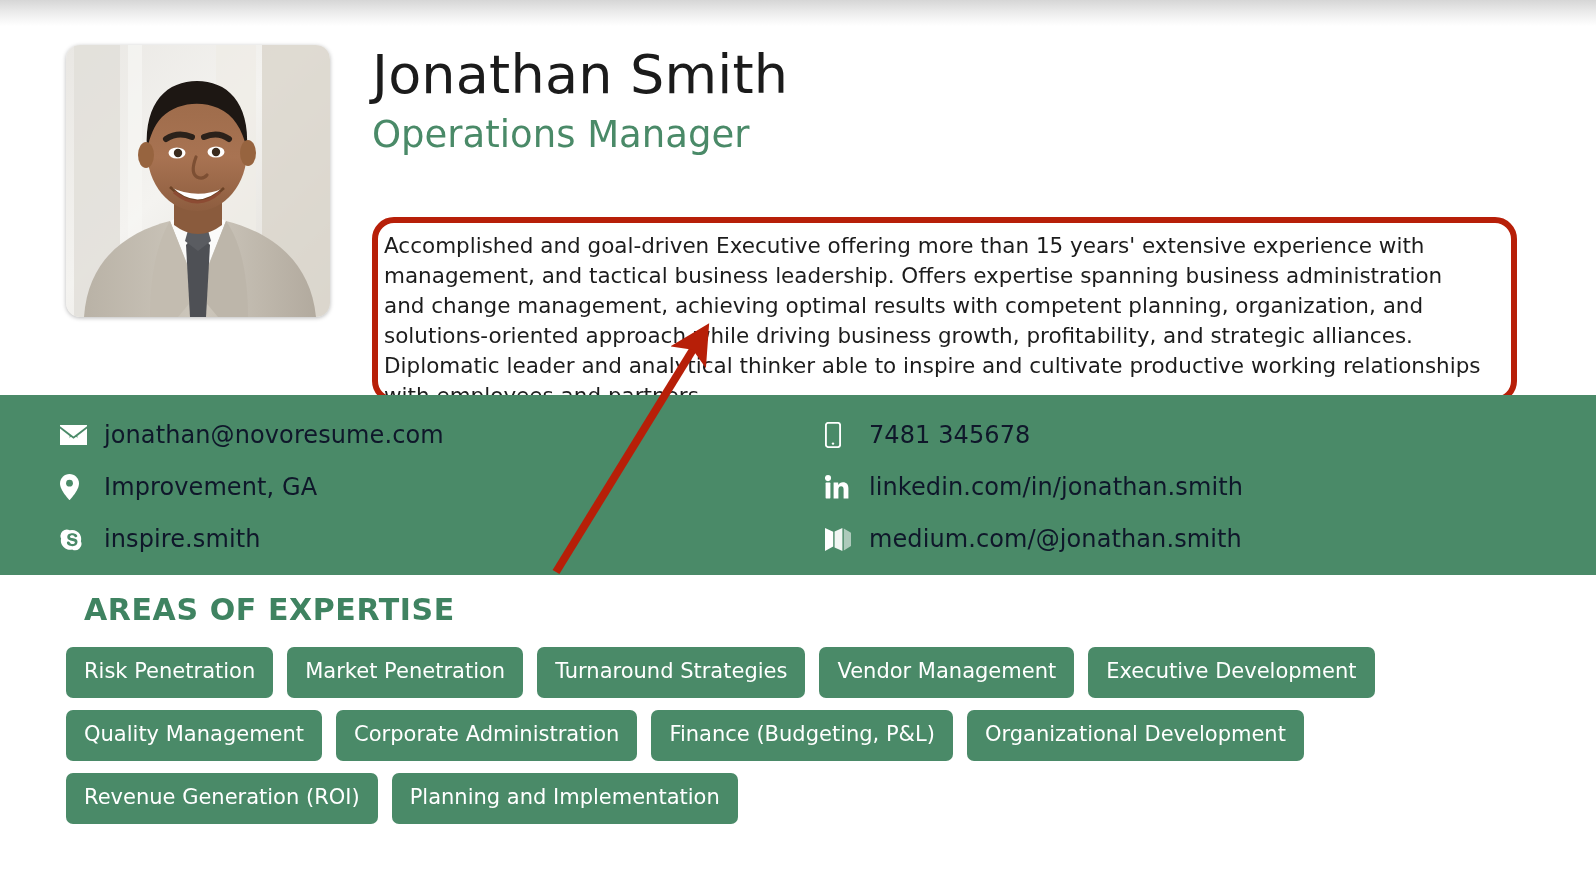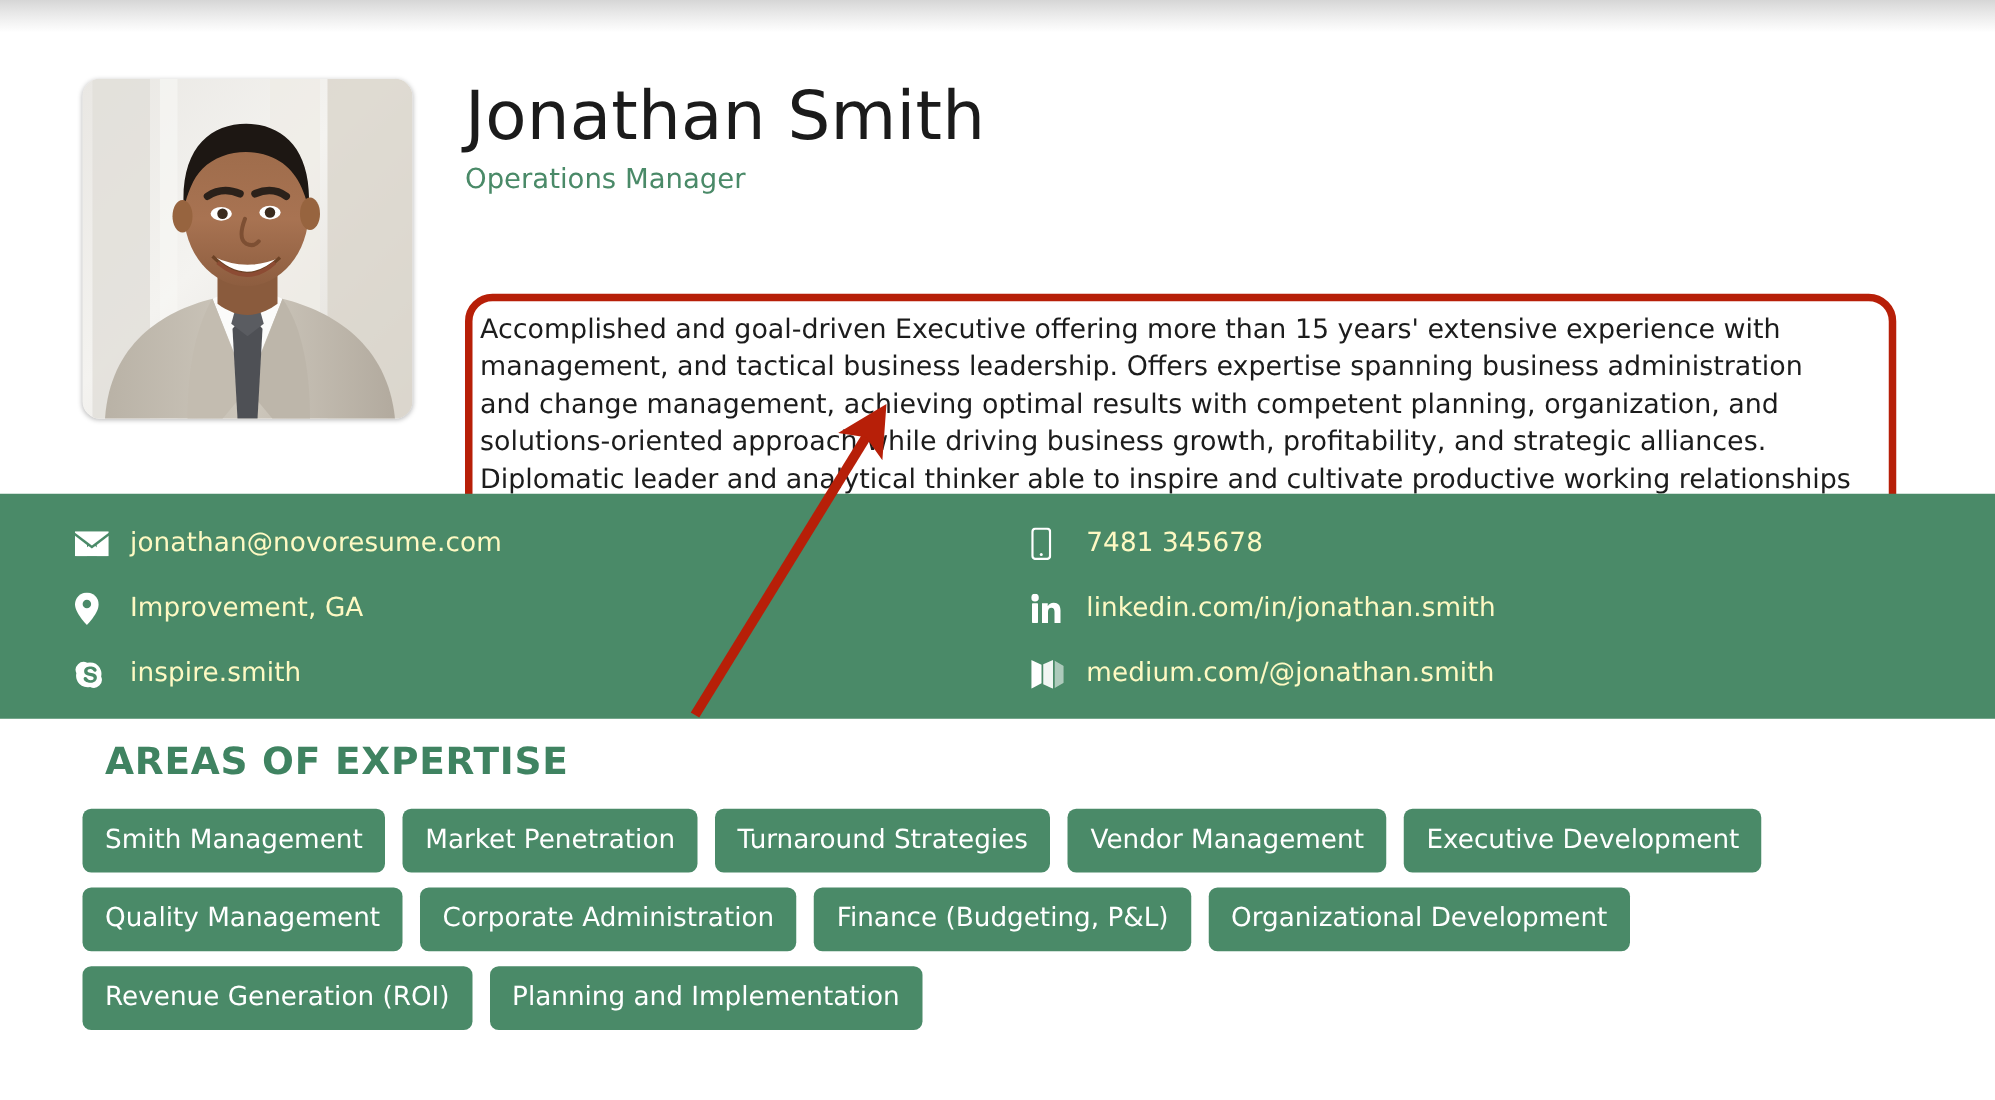--- a/index.html
+++ b/index.html
@@ -25,21 +25,21 @@
     position: absolute;
     top: 0; left: 0;
     width: 1596px;
     height: 26px;
     background: linear-gradient(to bottom, #d6d6d6 0%, #e6e6e6 35%, #f4f4f4 70%, #ffffff 100%);
   }
 
   
   .header {
     position: absolute;
-    top: 63px;
+    top: 45px;
     left: 0;
     width: 1288px;
     height: 330px;
   }
 
   .photo-frame {
     position: absolute;
     left: 66px;
     top: 0px;
     width: 264px;
@@ -62,21 +62,21 @@
     font-size: 54px;
     font-weight: 400;
     color: #1b1b1b;
     letter-spacing: 0.2px;
     line-height: 1.18;
     white-space: nowrap;
   }
 
   .job-title {
     margin-top: 6px;
-    font-size: 22px;
+    font-size: 37px;
     font-weight: 400;
     color: #4a8a68;
     line-height: 1.2;
   }
 
   
   .summary-box {
     position: absolute;
     left: 372px;
     top: 172px;
@@ -133,22 +133,22 @@
     width: 44px;
     min-width: 44px;
     display: flex;
     align-items: center;
     justify-content: flex-start;
     color: #ffffff;
   }
   .contact-icon svg { display: block; }
 
   .contact-text {
-    color: #fef9c3;
-    font-size: 21px;
+    color: #0f172a;
+    font-size: 24px;
     line-height: 1.2;
     letter-spacing: 0.1px;
   }
 
   
   .expertise {
     position: absolute;
     left: 0;
     top: 592px;
     width: 1596px;
@@ -341,21 +341,21 @@
         </span>
         <span class="contact-text">medium.com/@jonathan.smith</span>
       </div>
     </div>
   </div>
 
   <div class="expertise">
     <div class="section-title">AREAS OF EXPERTISE</div>
     <div class="tag-rows">
       <div class="tag-row">
-        <span class="tag">Smith Management</span>
+        <span class="tag">Risk Penetration</span>
         <span class="tag">Market Penetration</span>
         <span class="tag">Turnaround Strategies</span>
         <span class="tag">Vendor Management</span>
         <span class="tag">Executive Development</span>
       </div>
       <div class="tag-row">
         <span class="tag">Quality Management</span>
         <span class="tag">Corporate Administration</span>
         <span class="tag">Finance (Budgeting, P&amp;L)</span>
         <span class="tag">Organizational Development</span>

